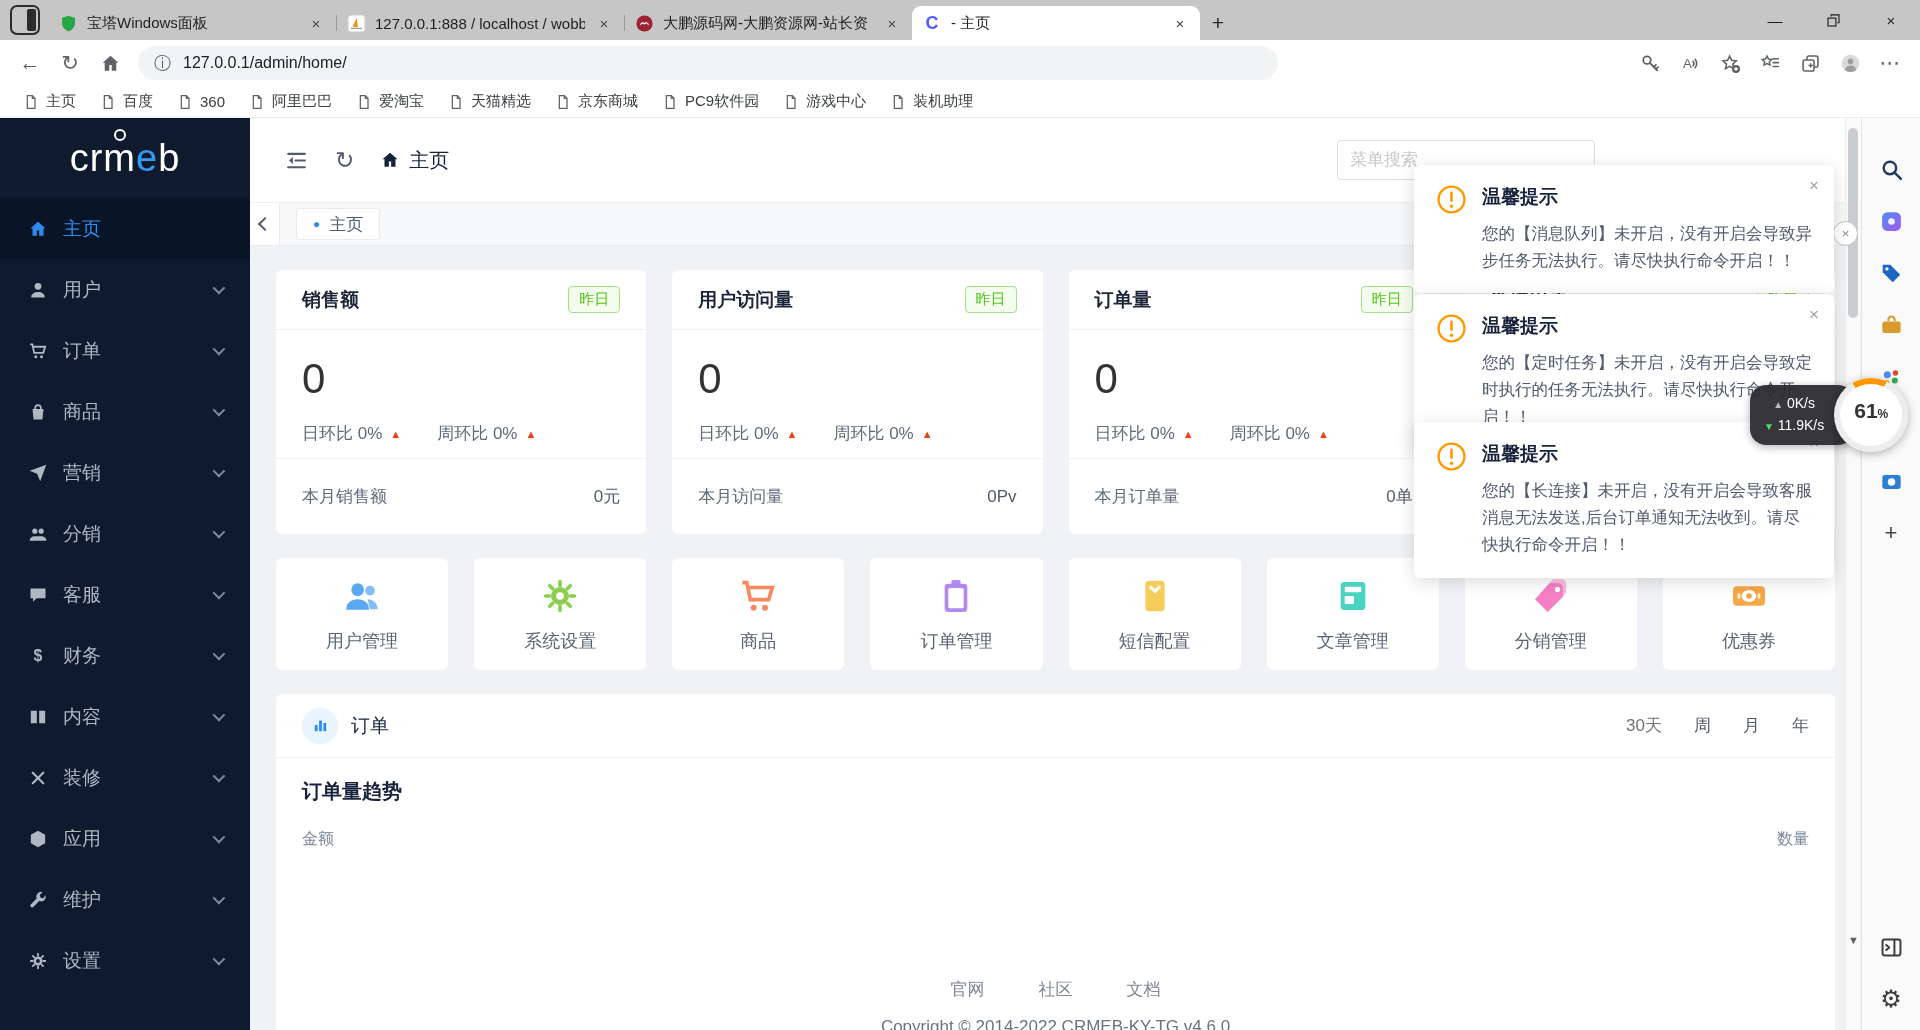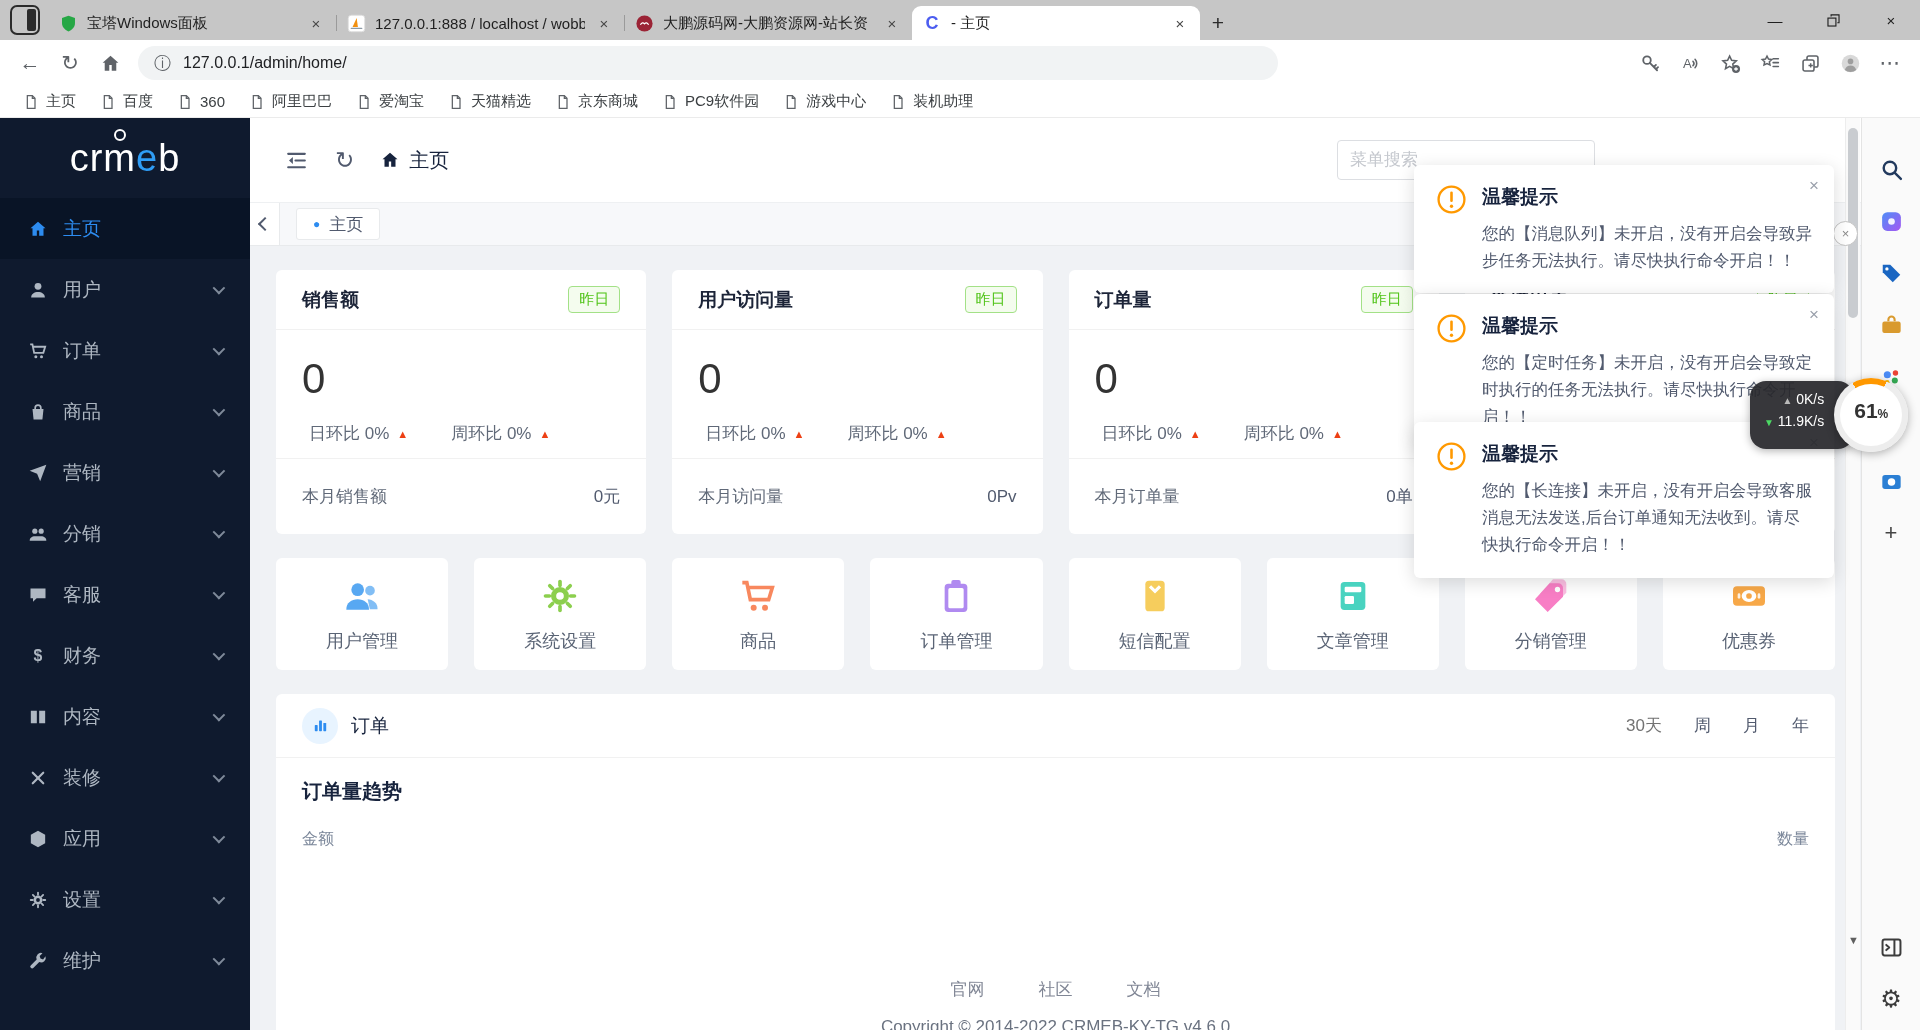--- a/index.html
+++ b/index.html
@@ -69,21 +69,21 @@
   .admin-content { flex:1; background:#f0f2f5; padding:24px 26px; display:flex; flex-direction:column; gap:24px; overflow:hidden; }
 
   .stats-row { display:flex; gap:26px; flex:0 0 auto; }
   .stat-card { flex:1; height:264px; background:#fff; border-radius:6px; display:flex; flex-direction:column; }
   .stat-head { height:60px; display:flex; align-items:center; justify-content:space-between; padding:0 26px; border-bottom:1px solid #f1f1f1; }
   .stat-title { font-size:19px; font-weight:700; color:#1c2438; }
   .badge { font-size:15px; color:#52c41a; border:1px solid #a3e187; background:#f4fcee; border-radius:4px; padding:3px 10px; }
   .stat-mid { flex:1; padding:18px 26px 0; }
   .stat-value { font-size:42px; color:#333; height:62px; line-height:62px; }
   .stat-compare { display:flex; gap:36px; color:#606978; font-size:17px; margin-top:12px; align-items:center; }
-  .cmp { display:flex; align-items:center; gap:8px;margin-left:7px; }
+  .cmp { display:flex; align-items:center; gap:8px; }
   .tri-up { color:#ed4014; font-size:11px; }
   .stat-foot { height:76px; border-top:1px solid #f1f1f1; display:flex; align-items:center; justify-content:space-between; padding:0 26px; color:#606978; font-size:17px; }
   .stat-foot .fv { color:#515a6e; }
 
   .quick-row { display:flex; gap:26px; flex:0 0 auto; }
   .quick-card { flex:1; height:112px; background:#fff; border-radius:6px; display:flex; flex-direction:column; align-items:center; justify-content:center; gap:13px; cursor:pointer; }
   .qicon svg { width:40px; height:40px; display:block; }
   .qlabel { font-size:18px; color:#5a6475; }
 
   .order-card { background:#fff; border-radius:6px; height:620px; flex:0 0 auto; display:flex; flex-direction:column; }
@@ -120,21 +120,21 @@
   .toast-title { font-size:19px; font-weight:700; color:#17233d; margin-bottom:10px; }
   .toast-msg { font-size:16.5px; color:#515a6e; line-height:1.65; }
   .toast-x { position:absolute; top:11px; right:15px; color:#9aa0ab; font-size:17px; cursor:pointer; }
   .toast1 { top:165px; } .toast2 { top:294px; } .toast3 { top:422px; }
 
   
   .circle-close { position:absolute; left:1833px; top:221px; width:25px; height:25px; border-radius:50%; background:#fff; border:1px solid #c4c4c4; color:#8a8a8a; font-size:13px; display:flex; align-items:center; justify-content:center; z-index:25; }
 
   
   .speed { position:absolute; left:1750px; top:378px; z-index:40; display:flex; align-items:center; }
-  .speed-pill { background:rgba(40,40,44,.93); color:#fff; border-radius:16px; padding:8px 30px 16px 14px; font-size:14px; line-height:1.55; text-align:right; box-shadow:0 2px 8px rgba(0,0,0,.3); }
+  .speed-pill { background:rgba(40,40,44,.93); color:#fff; border-radius:16px; padding:8px 30px 8px 14px; font-size:14px; line-height:1.55; text-align:center; box-shadow:0 2px 8px rgba(0,0,0,.3); }
   .sp-up { color:#b9b9b9; font-size:10px; }
   .sp-down { color:#4cd964; font-size:10px; }
   .speed-circle { width:74px; height:74px; margin-left:-20px; border-radius:50%; background:conic-gradient(from -30deg,#ff9800 0 55deg,#ededed 55deg 360deg); display:flex; align-items:center; justify-content:center; box-shadow:0 2px 10px rgba(0,0,0,.3); }
   .speed-inner { width:62px; height:62px; border-radius:50%; background:#fff; display:flex; align-items:baseline; justify-content:center; padding-top:16px; font-weight:700; color:#333; }
   .speed-num { font-size:21px; line-height:1; }
   .speed-pct { font-size:12px; }
 
   .defs { position:absolute; width:0; height:0; overflow:hidden; }
 </style>
 </head>
@@ -572,30 +572,30 @@
         </div>
       <div class="snav-item">
           <svg>
             <use href="#i-cube"></use>
           </svg>
           <span>应用</span>
           <span class="chev"></span>
         </div>
       <div class="snav-item">
           <svg>
+            <use href="#i-wrench"></use>
+          </svg>
+          <span>维护</span>
+          <span class="chev"></span>
+        </div>
+      <div class="snav-item">
+          <svg>
             <use href="#i-gear"></use>
           </svg>
           <span>设置</span>
-          <span class="chev"></span>
-        </div>
-      <div class="snav-item">
-          <svg>
-            <use href="#i-wrench"></use>
-          </svg>
-          <span>维护</span>
           <span class="chev"></span>
         </div>
     </aside>
 
     <div class="admin-main">
       <div class="admin-header">
         <span class="hdr-ic">
             <svg>
               <use href="#i-collapse"></use>
             </svg>

